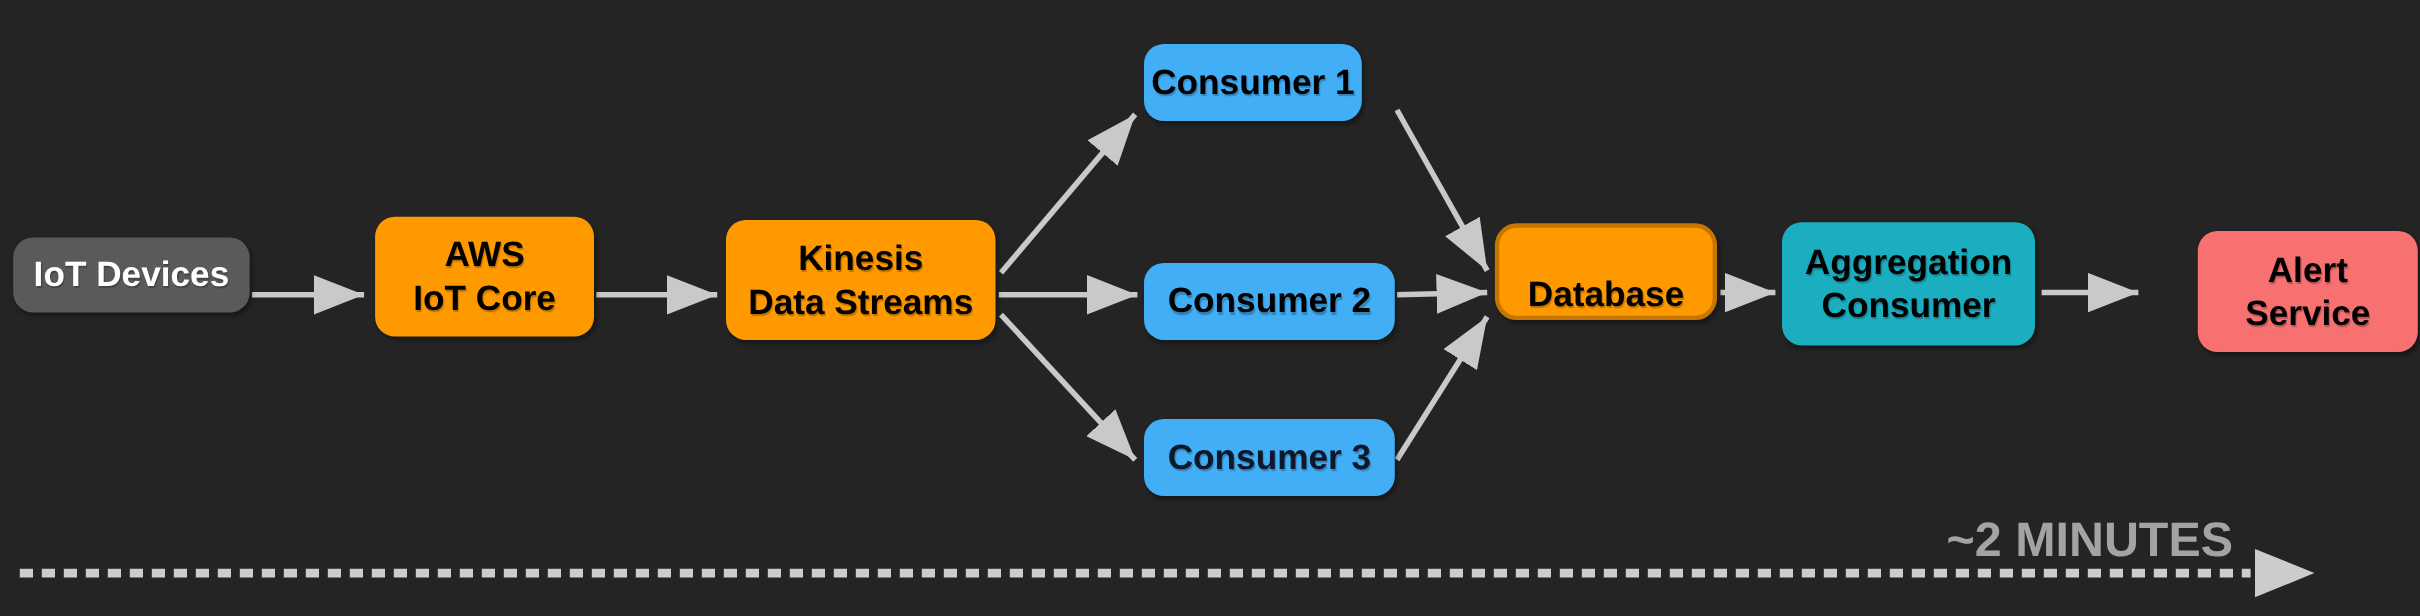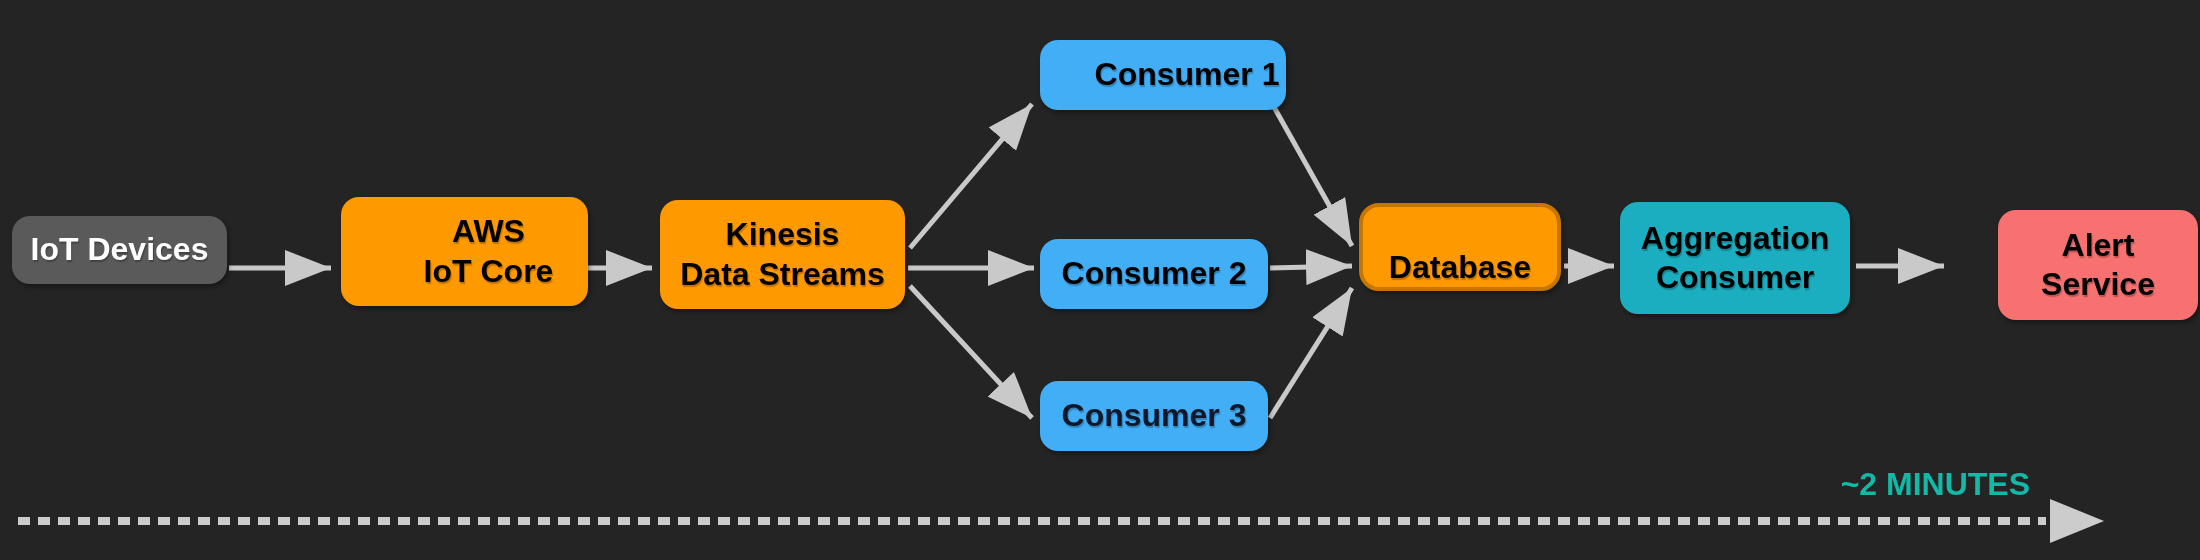--- a/index.html
+++ b/index.html
@@ -14,32 +14,32 @@
   .node {
     position:absolute;
     display:flex; align-items:center; justify-content:center;
     font-weight:bold; font-size:32px; line-height:1.22;
     text-align:center; border-radius:18px;
     box-shadow:2px 3px 4px rgba(0,0,0,0.35);
     z-index:2;
   }
   .node .label { white-space:pre-line; text-shadow:1px 2px 1px rgba(0,0,0,0.25); }
   #n-iot    { left:12px;   top:216px; width:215px; height:68px;  background:#5A5A5A; color:#FFFFFF; }
-  #n-aws    { left:341px;  top:197px; width:199px; height:109px; background:#FF9900; color:#000000;padding-left:48px; }
+  #n-aws    { left:341px;  top:197px; width:199px; height:109px; background:#FF9900; color:#000000; }
   #n-kin    { left:660px;  top:200px; width:245px; height:109px; background:#FF9900; color:#000000; }
-  #n-c1     { left:1040px; top:40px;  width:198px; height:70px;  background:#41AEF5; color:#000000;padding-left:48px; }
+  #n-c1     { left:1040px; top:40px;  width:198px; height:70px;  background:#41AEF5; color:#000000; }
   #n-c2     { left:1040px; top:211px; width:228px; height:70px;  background:#41AEF5; color:#000000;margin-top:28px; }
   #n-c3     { left:1040px; top:381px; width:228px; height:70px;  background:#41AEF5; color:#0f172a; }
   #n-db     { left:1359px; top:203px; width:202px; height:88px;  background:#FF9900; color:#000000;
               border:4px solid #C67600; box-sizing:border-box; border-radius:20px;align-items:flex-end; }
   #n-agg    { left:1620px; top:202px; width:230px; height:112px; background:#1AAEC0; color:#000000; }
   #n-alert  { left:1950px; top:210px; width:200px; height:110px; background:#F87171; color:#000000;margin-left:48px; }
   #timeline-label {
     position:absolute; left:1750px; top:466px; width:280px;
-    text-align:right; font-size:32px; font-weight:bold; color:#14b8a6;
+    text-align:right; font-size:44px; font-weight:bold; color:#a3a3a3;
     letter-spacing:0px; z-index:2;
   }
 </style>
 </head>
 <body>
 
 <div id="stage">
 
   <svg id="edges" viewBox="0 0 2200 560" xmlns="http://www.w3.org/2000/svg">
     <defs>

